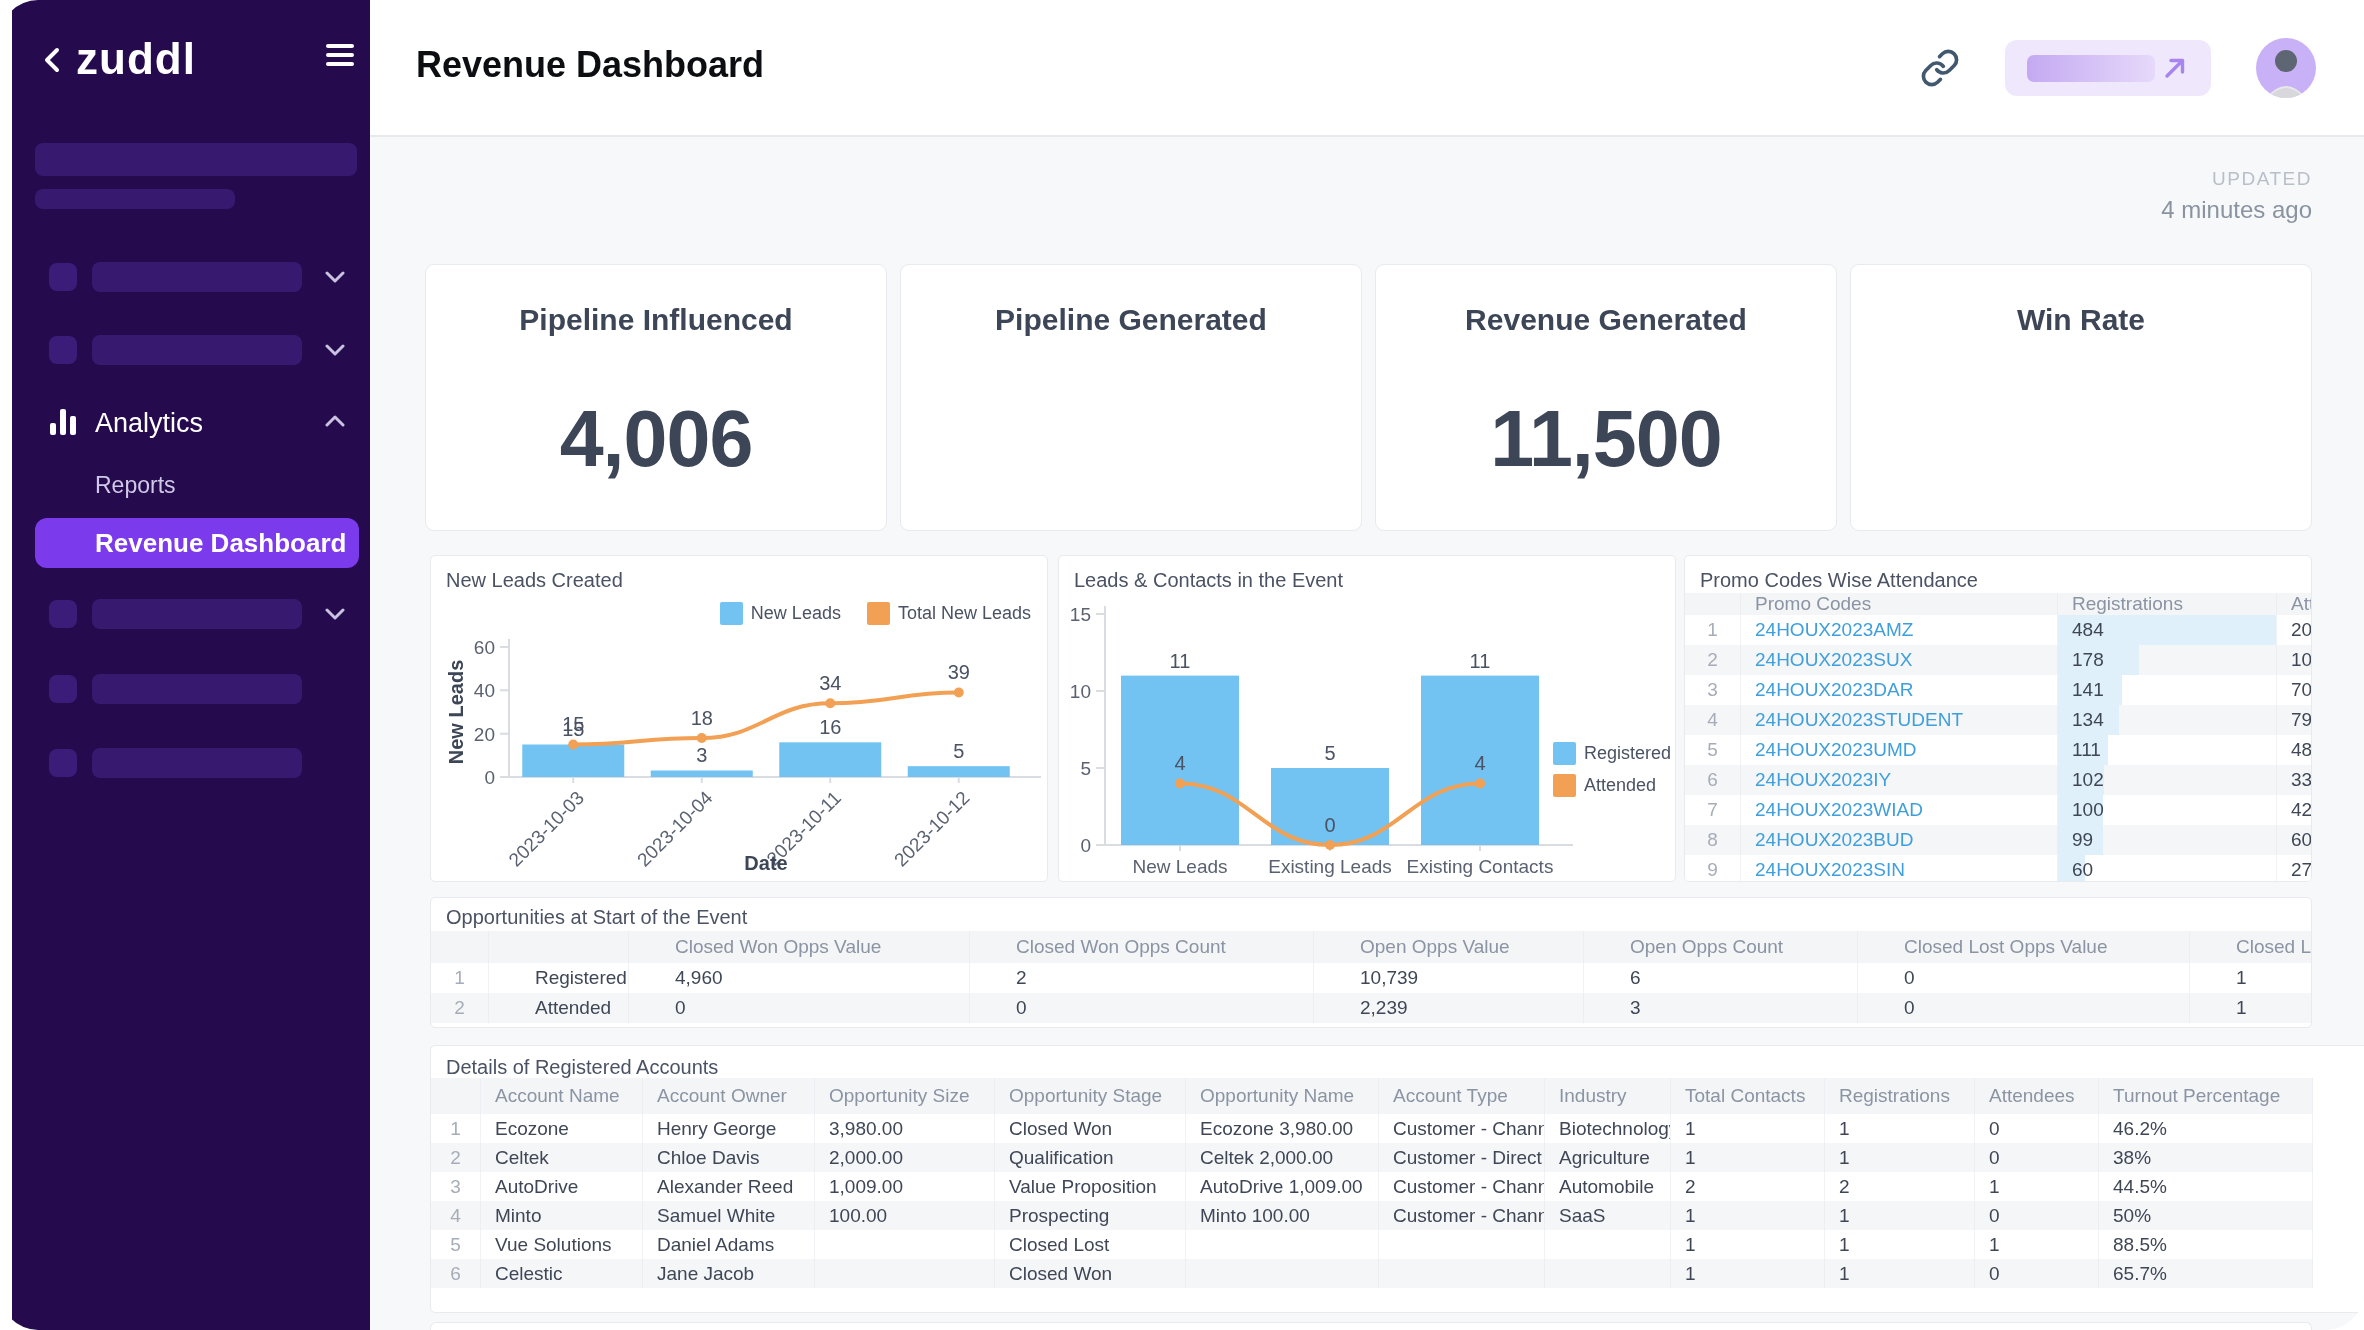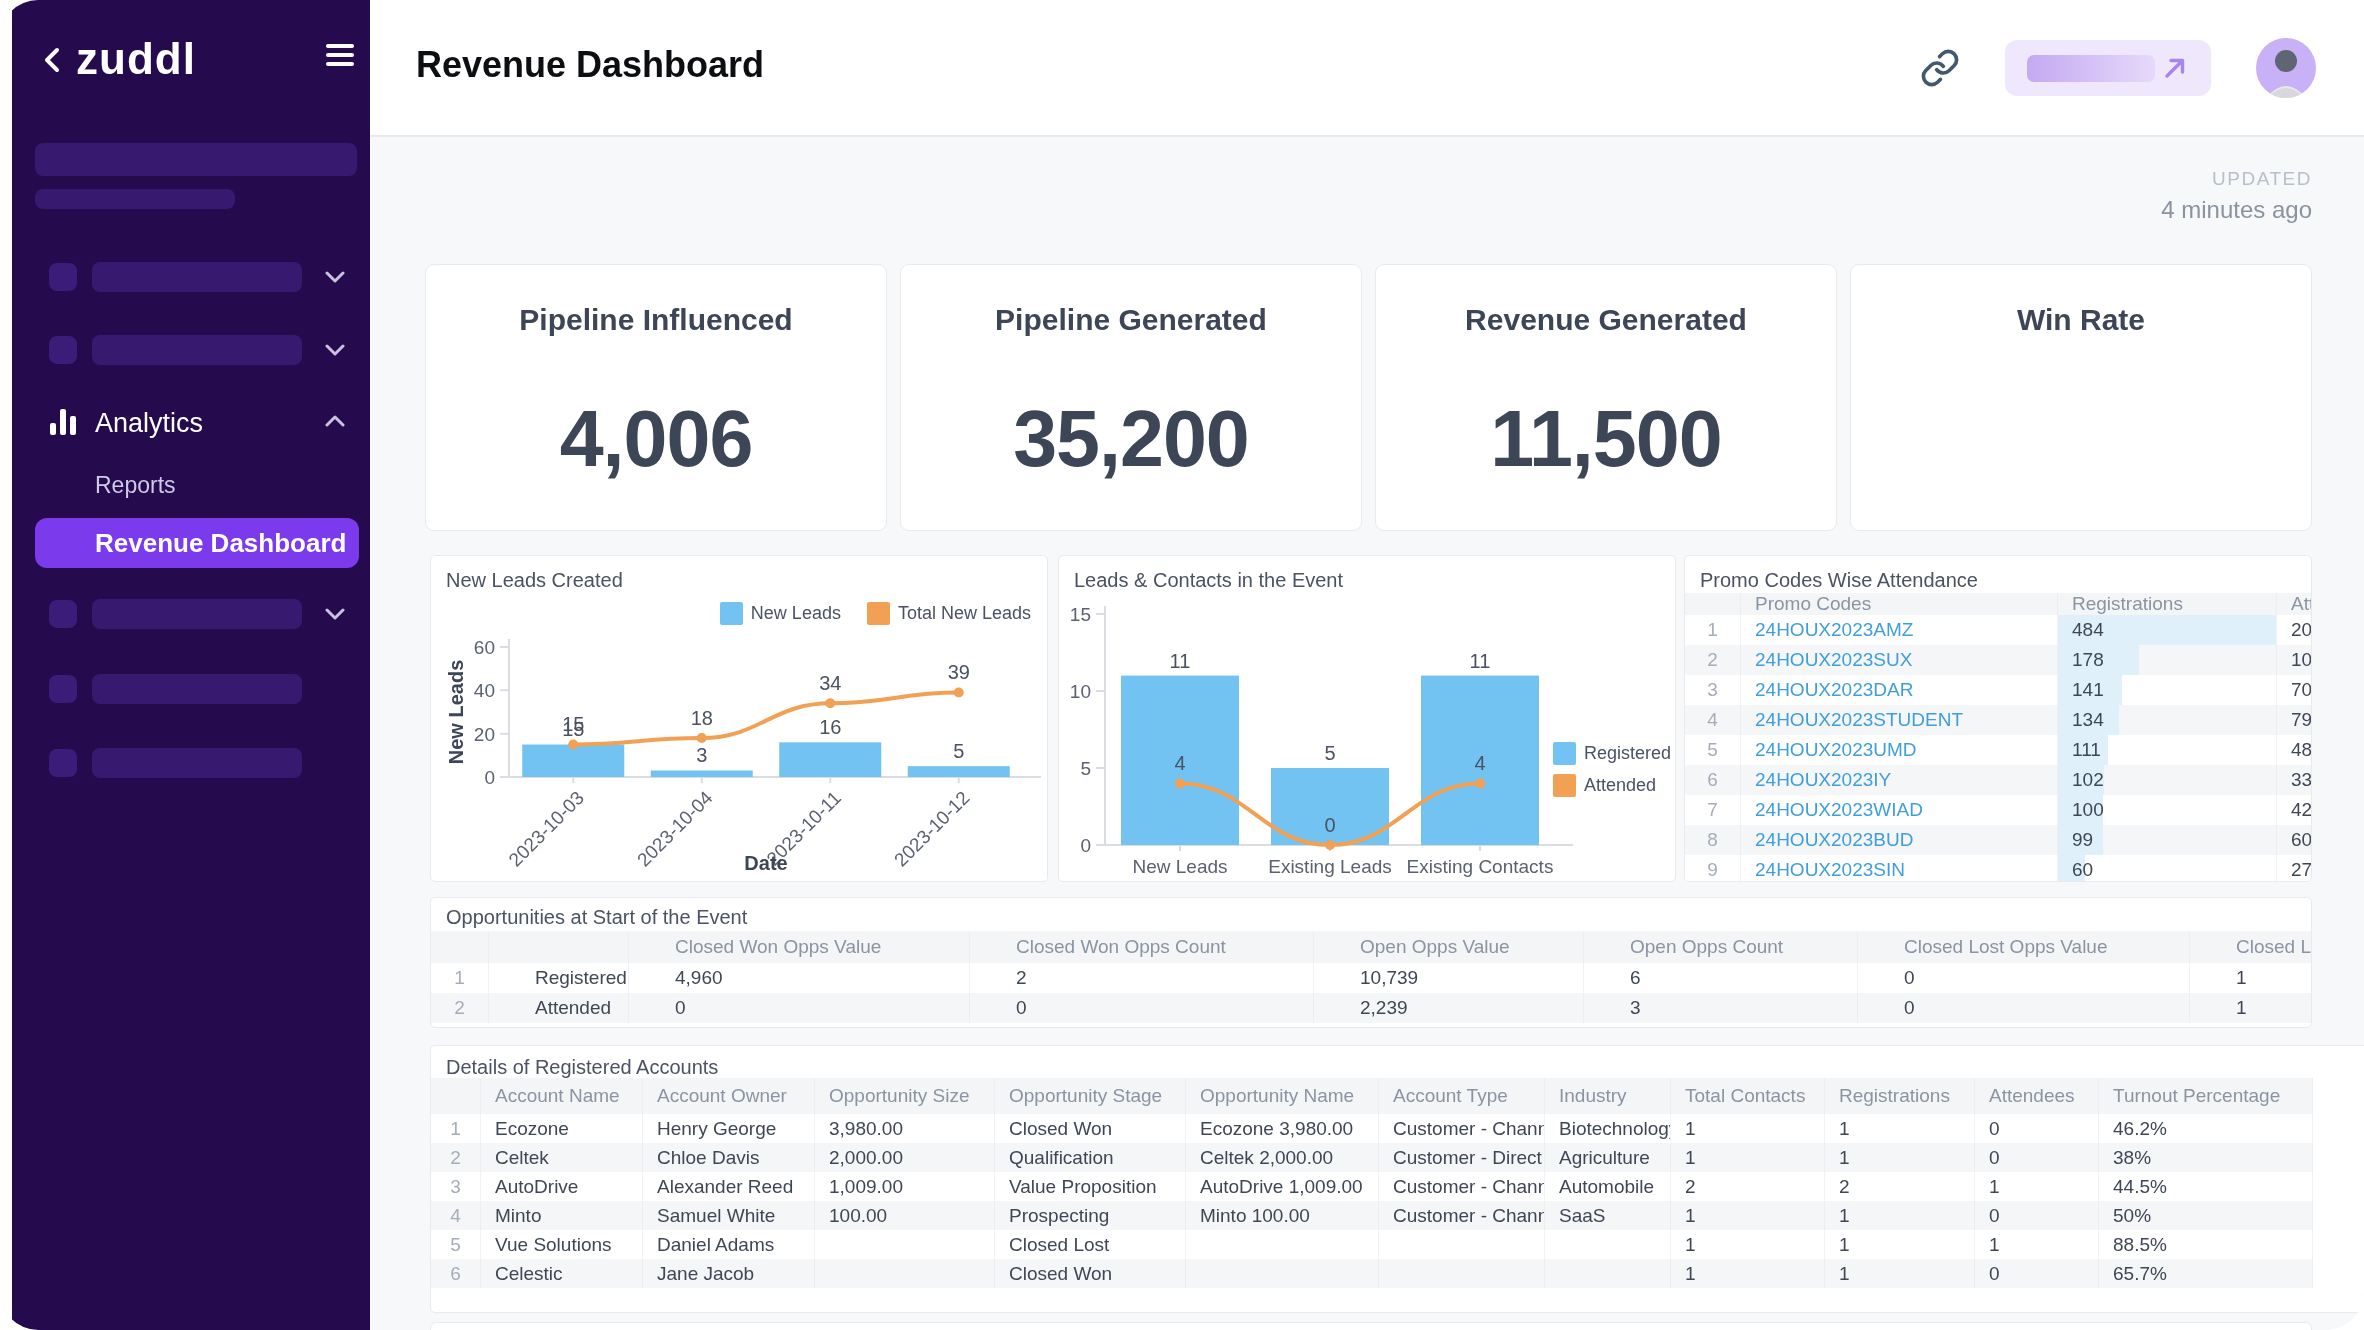--- a/index.html
+++ b/index.html
@@ -180,21 +180,20 @@
       <div class="updated-value">4 minutes ago</div>
     </div>
 
     <div class="kpis">
       <div class="kpi">
         <div class="kpi-label">Pipeline Influenced</div>
         <div class="kpi-value">4,006</div>
       </div>
       <div class="kpi">
         <div class="kpi-label">Pipeline Generated</div>
-        <div class="kpi-value">35,200</div>
       </div>
       <div class="kpi">
         <div class="kpi-label">Revenue Generated</div>
         <div class="kpi-value">11,500</div>
       </div>
       <div class="kpi">
         <div class="kpi-label">Win Rate</div>
       </div>
     </div>
 

